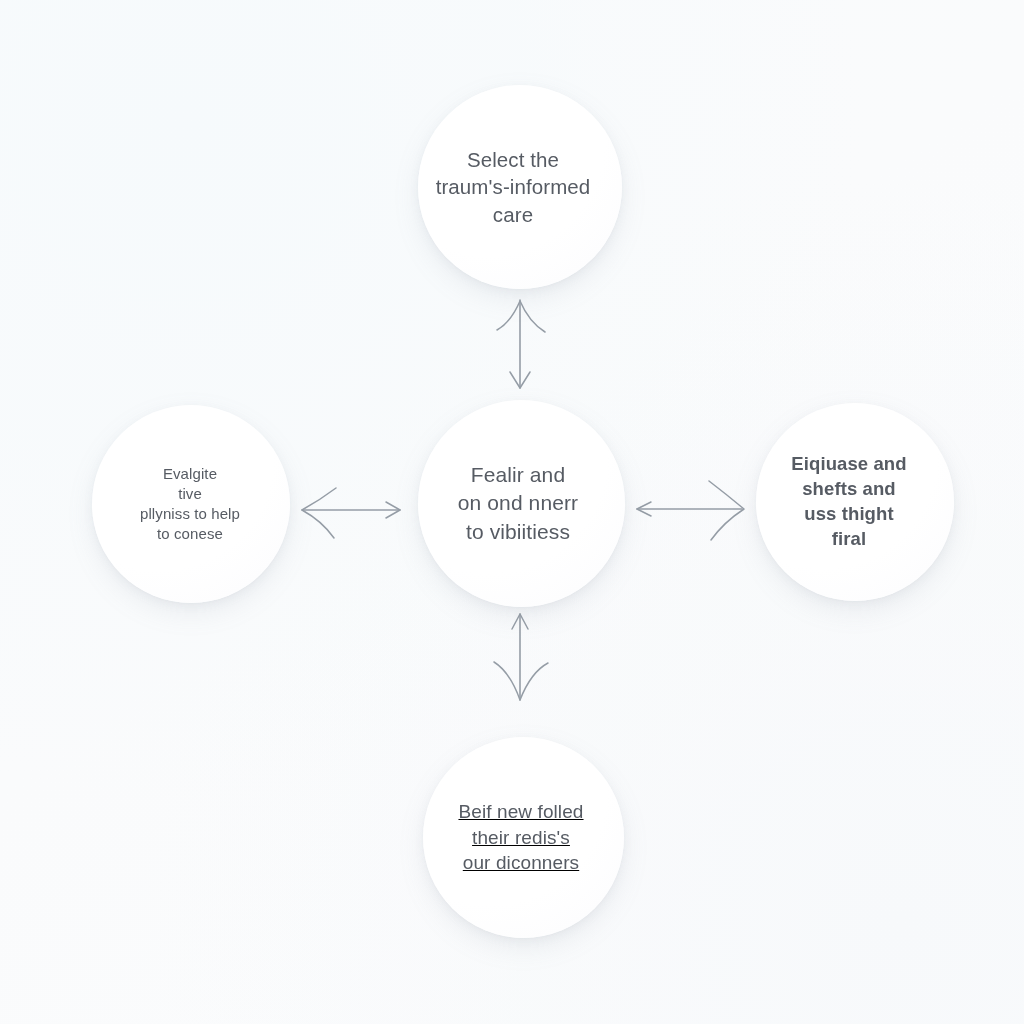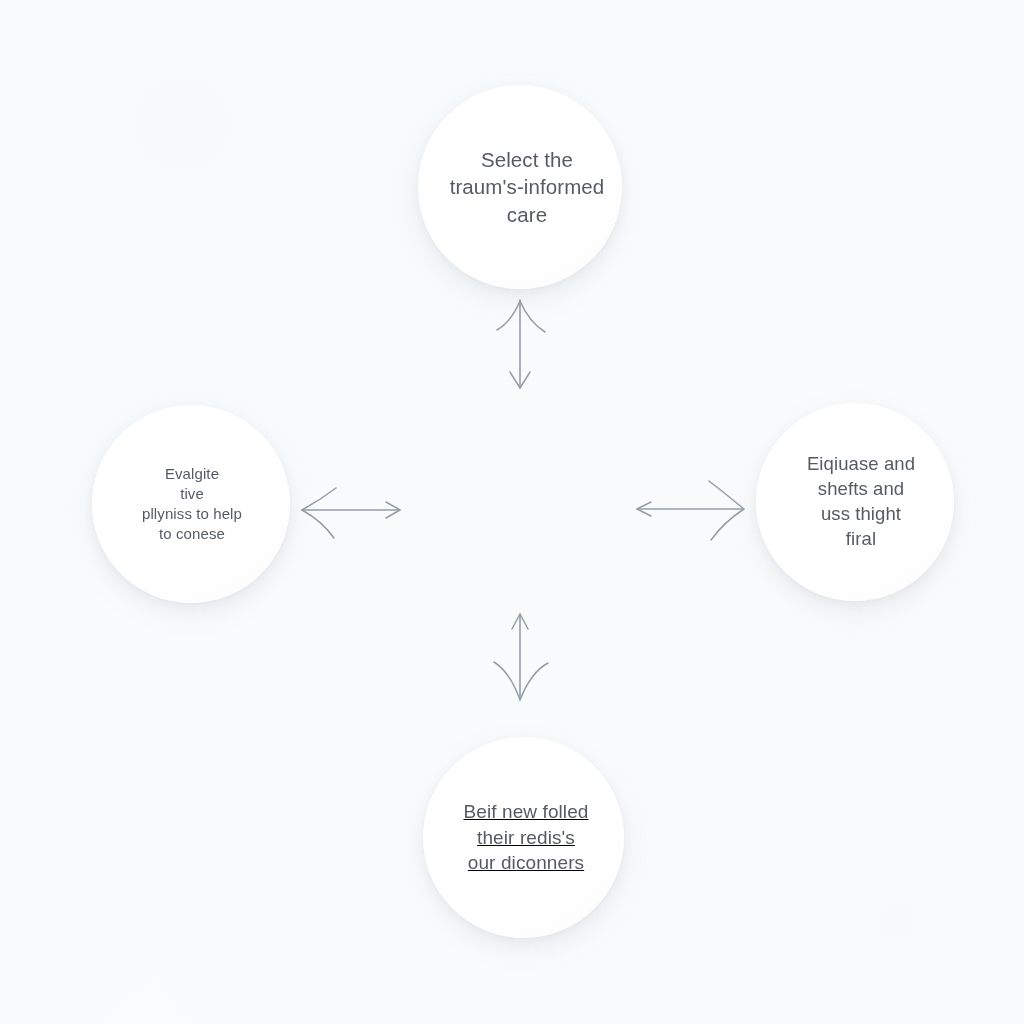--- a/index.html
+++ b/index.html
@@ -28,21 +28,21 @@
     position: absolute;
     border-radius: 50%;
     background:
       radial-gradient(circle at 34% 26%, #ffffff 0%, #ffffff 58%, #fdfdfe 80%, #fafbfc 100%);
     box-shadow:
       0 10px 26px rgba(140, 150, 165, 0.13),
       0 3px 10px rgba(140, 150, 165, 0.08),
       0 1px 2px rgba(150, 160, 175, 0.05);
     display: flex;
     align-items: center;
-    justify-content: flex-end;
+    justify-content: flex-start;
     box-sizing: border-box;
     z-index: 2;
   }
 
   .node-label {
     text-align: center;
     color: #565b63;
     font-weight: 300;
     letter-spacing: 0.1px;
     line-height: 1.34;
@@ -62,21 +62,21 @@
   #node-center .node-label { font-size: 21px; width: 200px; }
 
   #node-left {
     left: 92px; top: 405px; width: 198px; height: 198px;
   }
   #node-left .node-label { font-size: 15px; width: 196px; }
 
   #node-right {
     left: 756px; top: 403px; width: 198px; height: 198px;
   }
-  #node-right .node-label { font-size: 18.5px; width: 186px; }
+  #node-right .node-label { font-size: 18.5px; width: 186px; font-weight: bold; }
 
   #node-bottom {
     left: 423px; top: 737px; width: 201px; height: 201px; text-decoration: underline;
   }
   #node-bottom .node-label { font-size: 19px; width: 196px; }
 
   
   #connector-layer {
     position: absolute;
     left: 0; top: 0;
@@ -134,20 +134,25 @@
 care</div>
   </div>
 
   <div class="node" id="node-left">
     <div class="node-label">Evalgite
 tive
 pllyniss to help
 to conese</div>
   </div>
 
+  <div class="node" id="node-center">
+    <div class="node-label">Fealir and
+on ond nnerr
+to vibiitiess</div>
+  </div>
 
   <div class="node" id="node-right">
     <div class="node-label">Eiqiuase and
 shefts and
 uss thight
 firal</div>
   </div>
 
   <div class="node" id="node-bottom">
     <div class="node-label">Beif new folled

